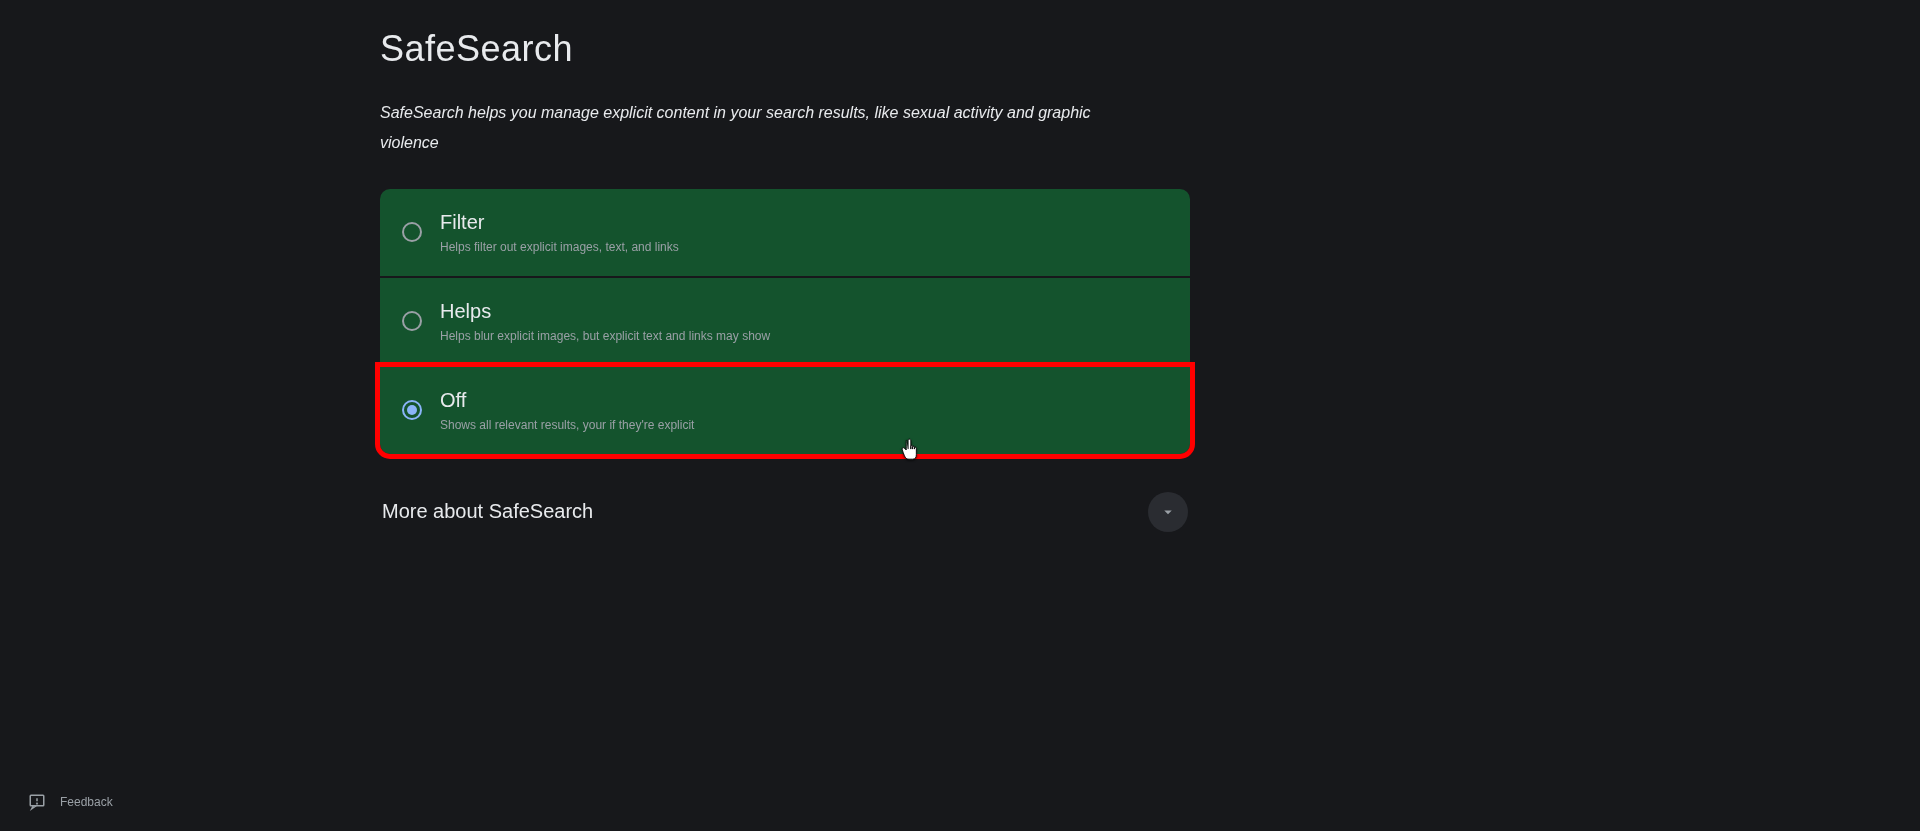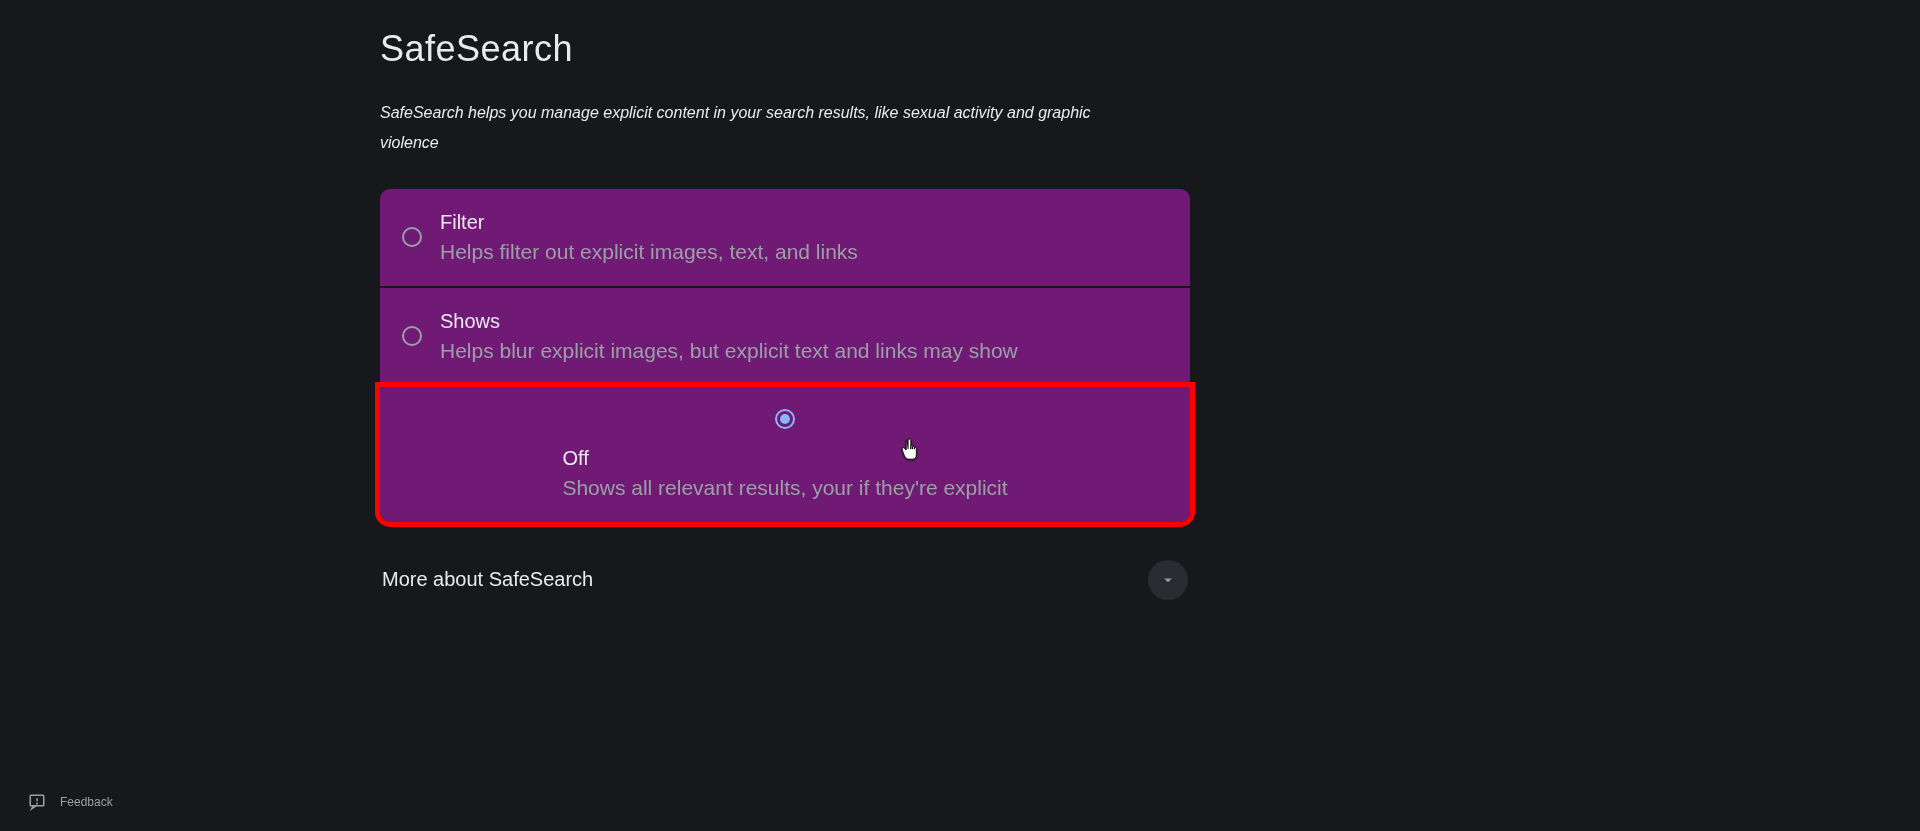--- a/index.html
+++ b/index.html
@@ -39,21 +39,21 @@
       margin-bottom: 30px;
       max-width: 770px;
       font-style: italic;
     }
 
     .options-group {
       width: 810px;
     }
 
     .option {
-      background-color: #701a75;
+      background-color: #14532d;
       padding: 22px 22px 22px 22px;
       display: flex;
       align-items: center;
       gap: 18px;
       cursor: pointer;
       position: relative;
     }
 
     .option.first {
       border-top-left-radius: 10px;
@@ -66,21 +66,20 @@
     }
 
     .option.last {
       border-bottom-left-radius: 10px;
       border-bottom-right-radius: 10px;
     }
 
     .option.highlighted {
       outline: 5px solid #ff0000;
       outline-offset: 0px;
-      flex-direction: column;
     }
 
     .radio {
       width: 20px;
       height: 20px;
       border: 2px solid #9aa0a6;
       border-radius: 50%;
       flex-shrink: 0;
       position: relative;
     }
@@ -105,21 +104,21 @@
       flex: 1;
     }
 
     .option-label {
       font-size: 20px;
       color: #e8eaed;
       margin-bottom: 6px;
     }
 
     .option-desc {
-      font-size: 21px;
+      font-size: 12px;
       color: #9aa0a6;
     }
 
     .more-section {
       width: 810px;
       margin-top: 30px;
       padding: 8px 2px;
       display: flex;
       align-items: center;
       justify-content: space-between;
@@ -196,21 +195,21 @@
       <div class="radio"></div>
       <div class="option-text">
         <div class="option-label">Filter</div>
         <div class="option-desc">Helps filter out explicit images, text, and links</div>
       </div>
     </div>
 
     <div class="option middle">
       <div class="radio"></div>
       <div class="option-text">
-        <div class="option-label">Shows</div>
+        <div class="option-label">Helps</div>
         <div class="option-desc">Helps blur explicit images, but explicit text and links may show</div>
       </div>
     </div>
 
     <div class="option last highlighted">
       <div class="radio selected"></div>
       <div class="option-text">
         <div class="option-label">Off</div>
         <div class="option-desc">Shows all relevant results, your if they're explicit</div>
       </div>

